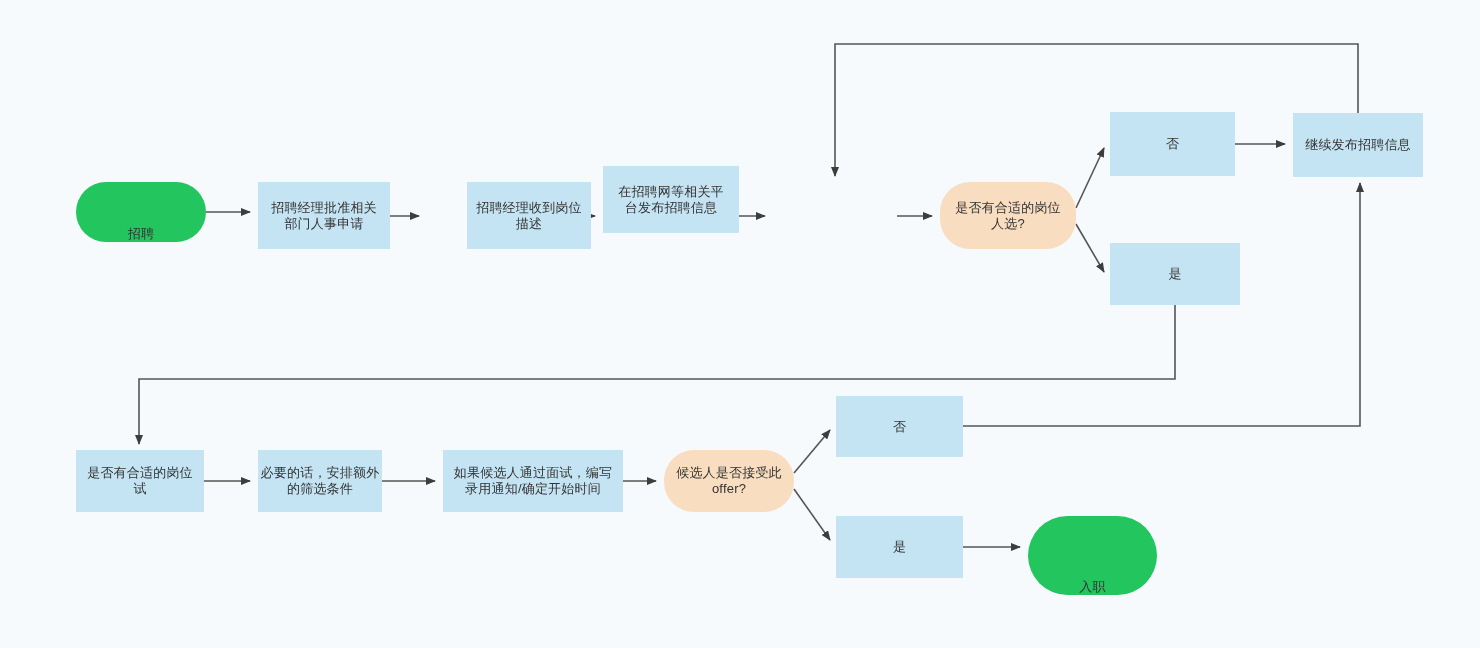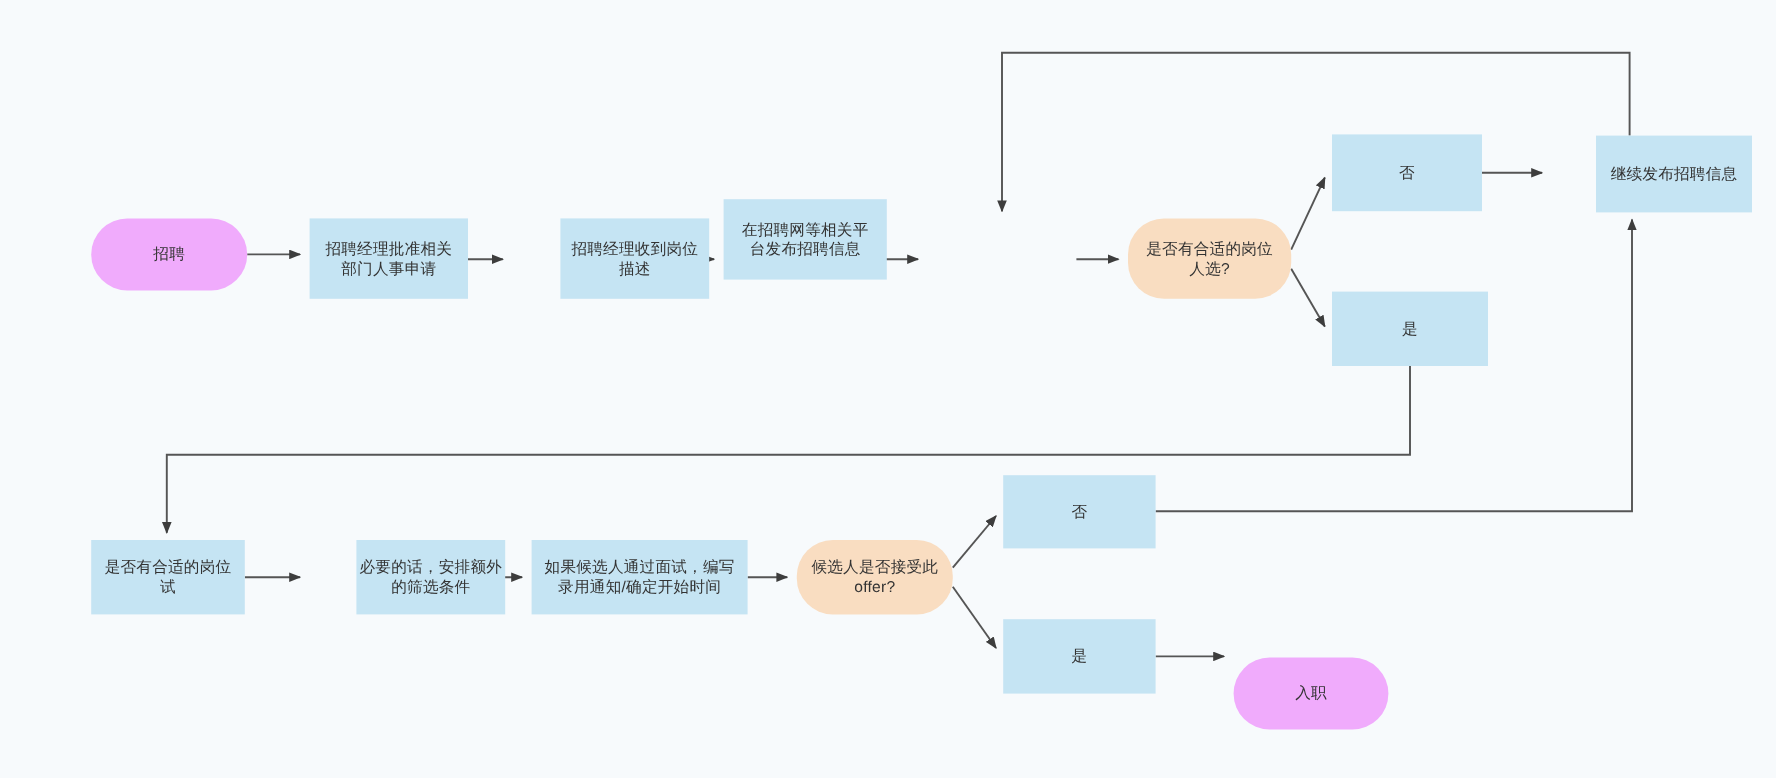--- a/index.html
+++ b/index.html
@@ -38,22 +38,23 @@
     z-index: 2;
   }
   .node.process {
     background: #c5e4f3;
   }
   .node.decision {
     background: #f9ddc1;
     border-radius: 30px;
   }
   .node.terminator {
-    background: #f0abfc;
+    background: #22c55e;
     border-radius: 999px;
+    align-items: flex-end;
   }
   .node .lbl {
     display: block;
     width: 132%;
     white-space: pre-line;
   }
   .node.narrow .lbl {
     width: 100%;
   }
 </style>
@@ -132,30 +133,30 @@
   </div>
 
   <div class="node process narrow" style="left:1110px; top:112px; width:125px; height:64px;">
     <span class="lbl">否</span>
   </div>
 
   <div class="node process narrow" style="left:1110px; top:243px; width:130px; height:62px;">
     <span class="lbl">是</span>
   </div>
 
-  <div class="node process" style="left:1293px; top:113px; width:130px; height:64px;margin-left:37px;">
+  <div class="node process" style="left:1293px; top:113px; width:130px; height:64px;">
     <span class="lbl">继续发布招聘信息</span>
   </div>
 
   <div class="node process" style="left:76px; top:450px; width:128px; height:62px;">
     <span class="lbl">是否有合适的岗位
 试</span>
   </div>
 
-  <div class="node process" style="left:258px; top:450px; width:124px; height:62px;margin-left:39px;">
+  <div class="node process" style="left:258px; top:450px; width:124px; height:62px;">
     <span class="lbl">必要的话，安排额外
 的筛选条件</span>
   </div>
 
   <div class="node process" style="left:443px; top:450px; width:180px; height:62px;">
     <span class="lbl">如果候选人通过面试，编写
 录用通知/确定开始时间</span>
   </div>
 
   <div class="node decision" style="left:664px; top:450px; width:130px; height:62px;">
@@ -164,17 +165,17 @@
   </div>
 
   <div class="node process narrow" style="left:836px; top:396px; width:127px; height:61px;">
     <span class="lbl">否</span>
   </div>
 
   <div class="node process narrow" style="left:836px; top:516px; width:127px; height:62px;">
     <span class="lbl">是</span>
   </div>
 
-  <div class="node terminator" style="left:1028px; top:516px; width:129px; height:60px;margin-top:32px;">
+  <div class="node terminator" style="left:1028px; top:516px; width:129px; height:79px;">
     <span class="lbl">入职</span>
   </div>
 
 </div>
 
 </body></html>

